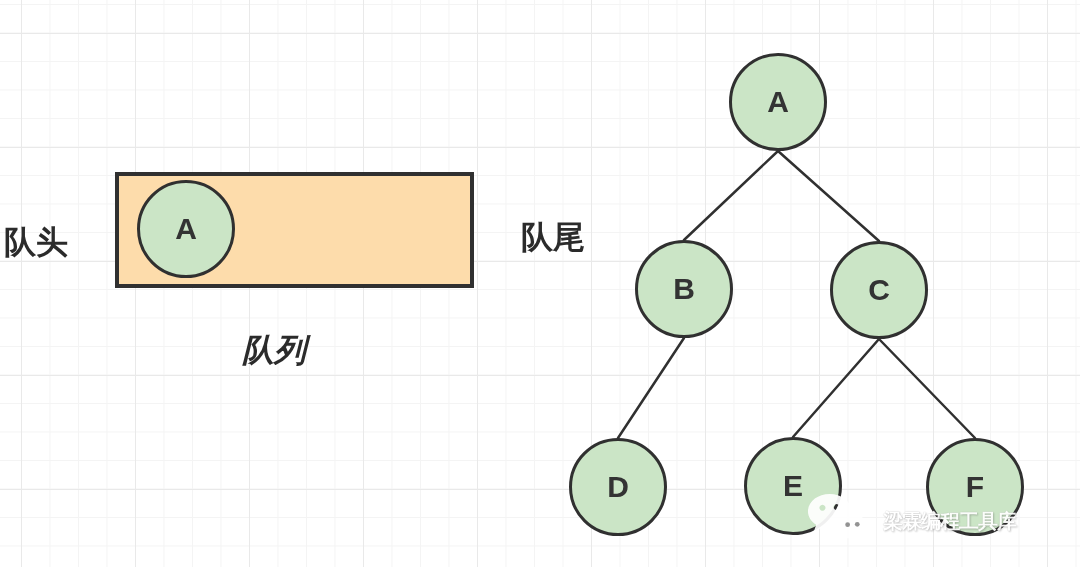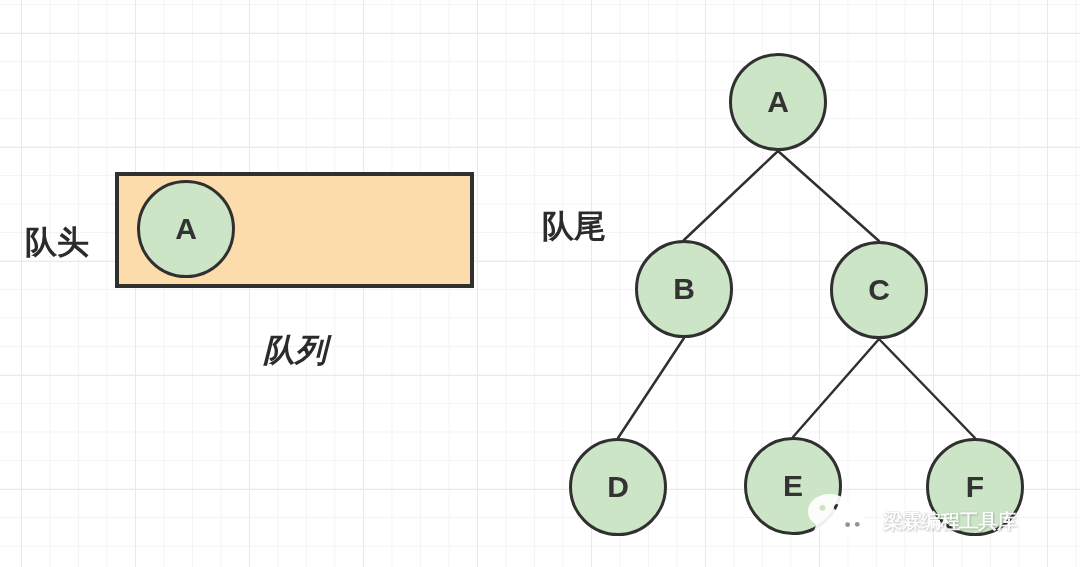--- a/index.html
+++ b/index.html
@@ -33,24 +33,23 @@
     display:flex;align-items:center;justify-content:center;
     font-size:30px;font-weight:bold;color:var(--node-text,#333333);
     letter-spacing:0;
   }
   .queue-item{left:137px;top:180px;}
   .cn-label{
     position:absolute;
     font-size:32px;font-weight:bold;line-height:1.05;
     color:var(--label-text,#2b2b2b);
     white-space:nowrap;
-    margin-left:21px;
   }
   .head-label{left:4px;top:226px;}
-  .tail-label{left:521px;top:210px;}
+  .tail-label{left:521px;top:221px;}
   .queue-name-label{left:242px;top:334px;font-style:italic;}
   .watermark{
     position:absolute;left:804px;top:492px;
     display:flex;align-items:center;
     opacity:0.93;z-index:5;
   }
   .watermark .wm-text{
     font-size:20px;font-weight:bold;
     color:var(--wm-text,#ffffff);
     letter-spacing:-1px;

